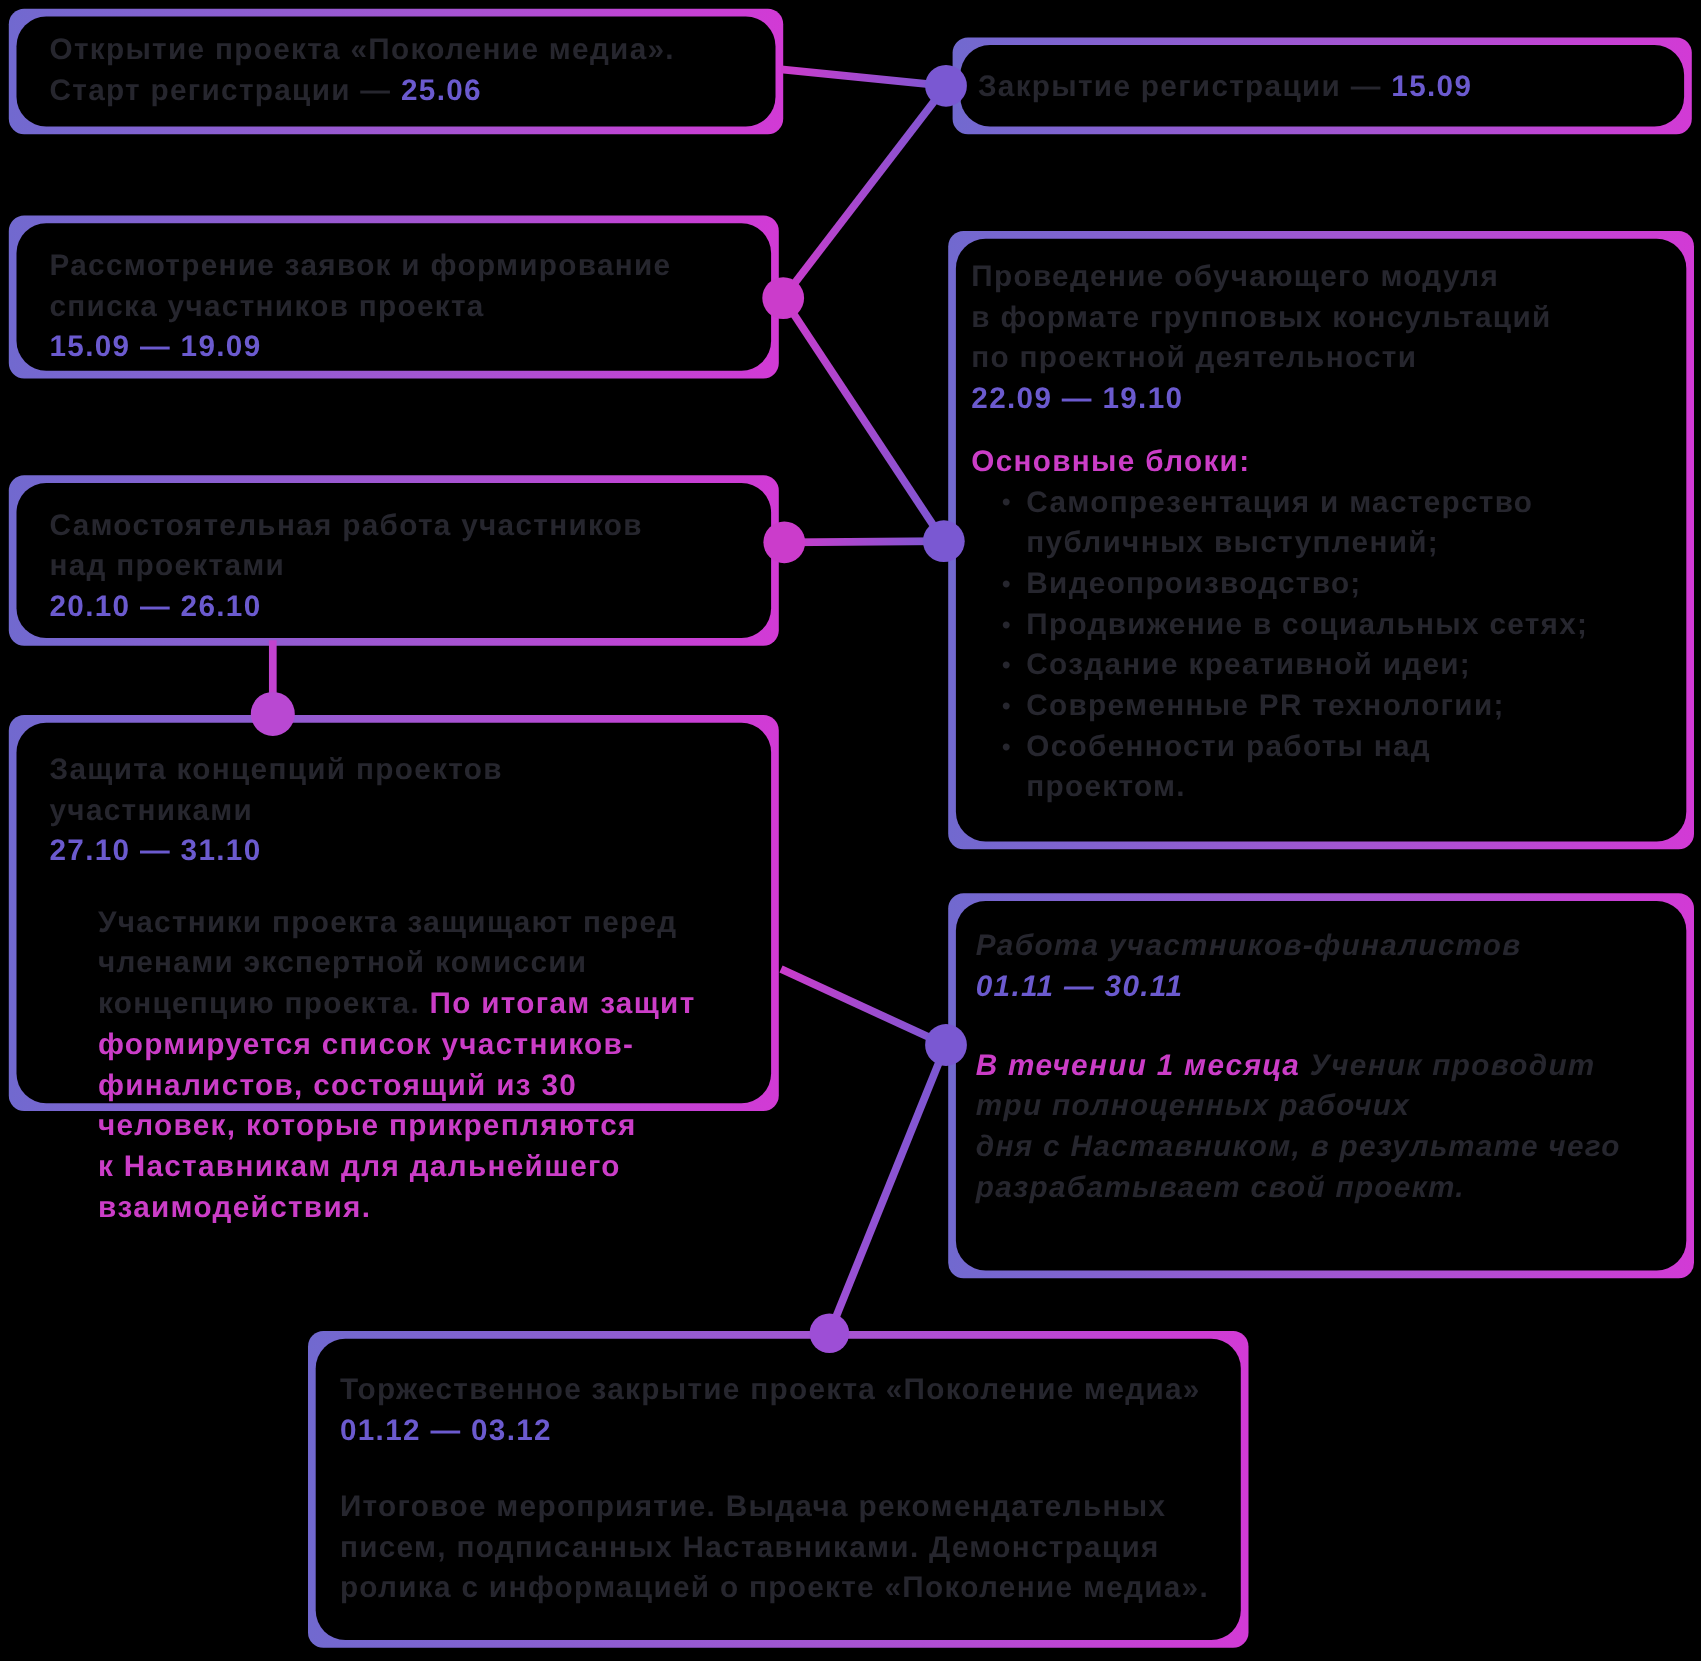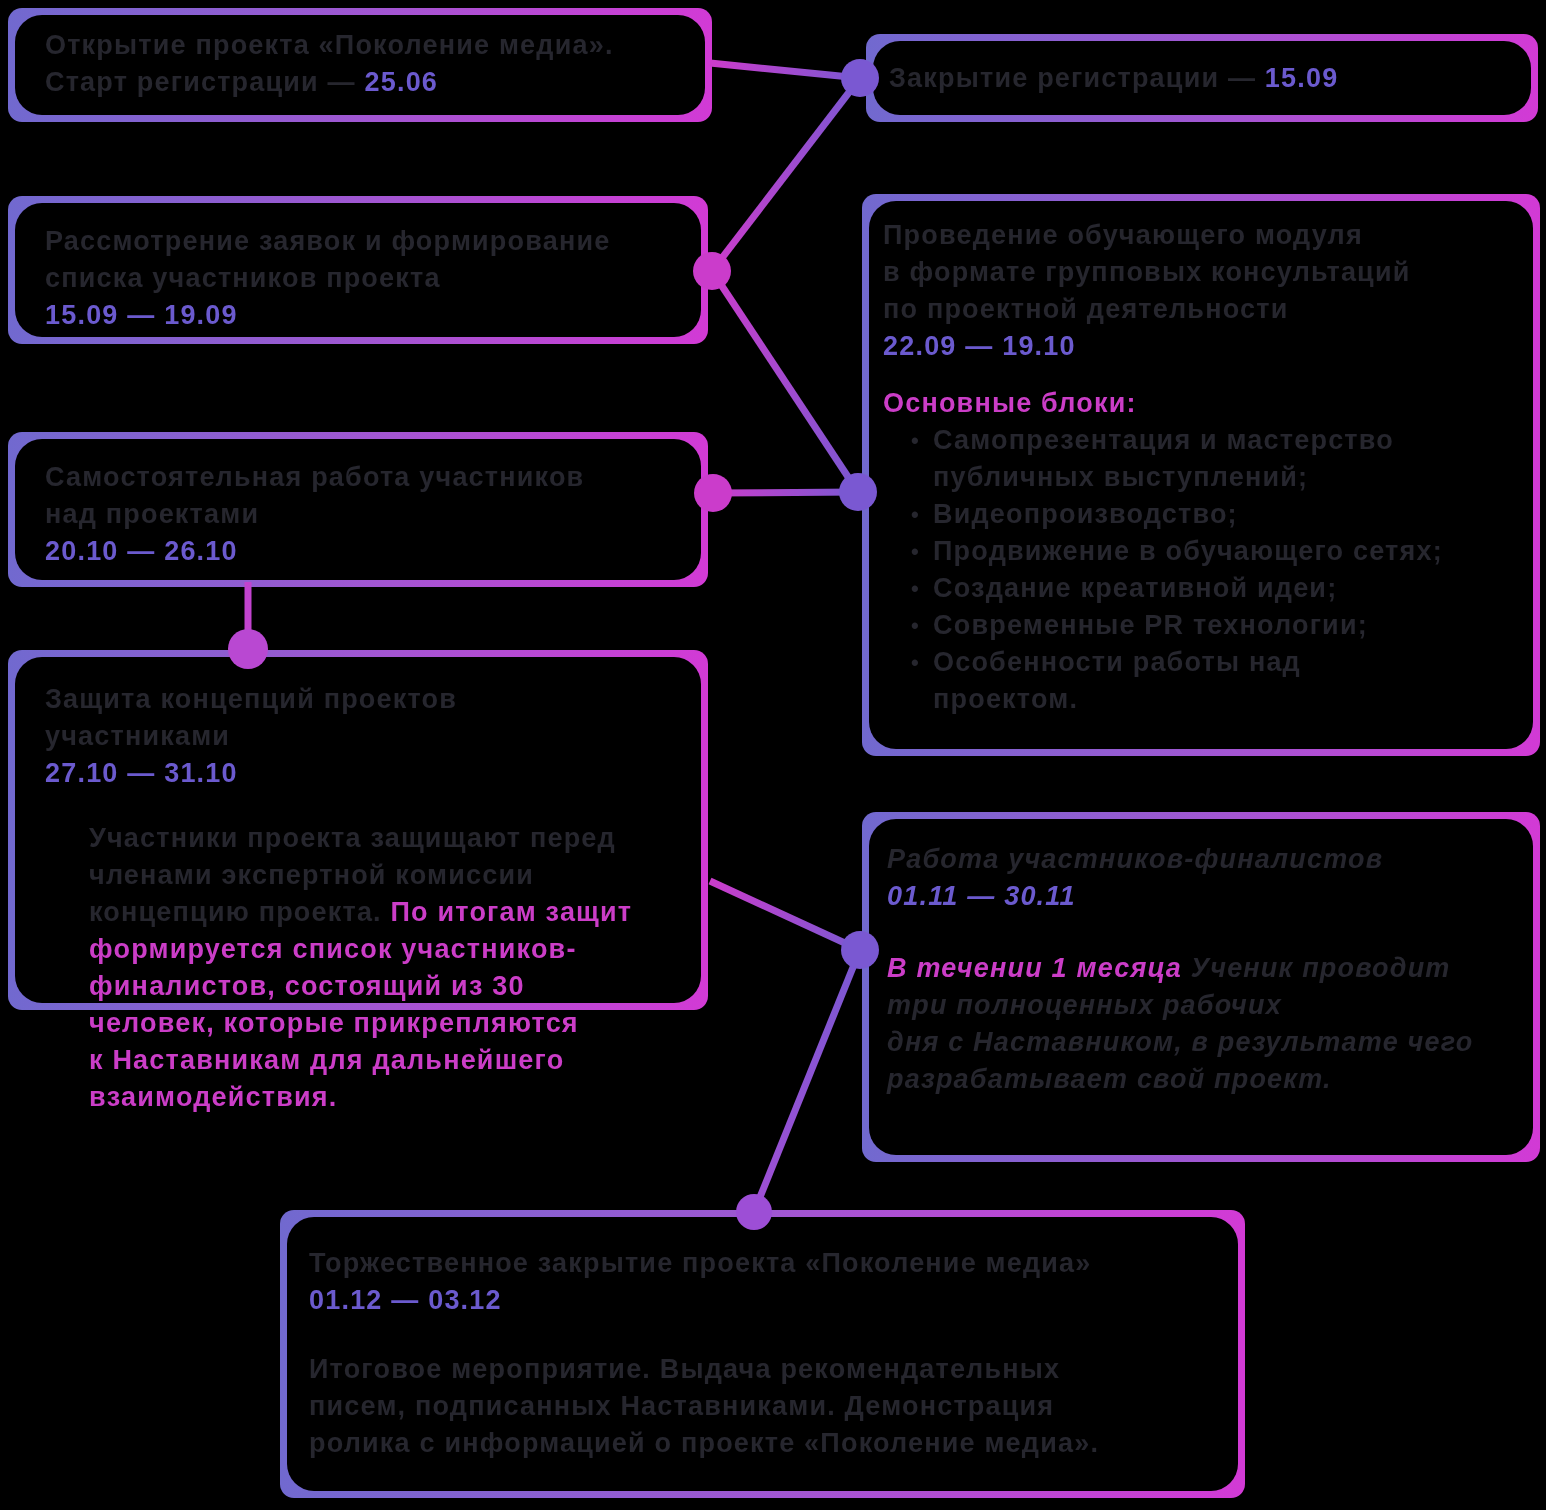--- a/index.html
+++ b/index.html
@@ -90,32 +90,32 @@
   </div>
 
   <div class="gbox" style="left:8px;top:432px;width:700px;height:155px">
     <div class="inner p-box4">
       <div class="line dark">Самостоятельная работа участников</div>
       <div class="line dark">над проектами</div>
       <div class="line date">20.10 — 26.10</div>
     </div>
   </div>
 
-  <div class="gbox" style="left:862px;top:194px;width:678px;height:562px">
+  <div class="gbox" style="left:862px;top:210px;width:678px;height:562px">
     <div class="inner p-box5">
       <div class="line dark">Проведение обучающего модуля</div>
       <div class="line dark">в формате групповых консультаций</div>
       <div class="line dark">по проектной деятельности</div>
       <div class="line date">22.09 — 19.10</div>
       <div class="line pink gap30">Основные блоки:</div>
       <div class="ul">
         <div class="li dark"><span class="bullet">•</span><span>Самопрезентация и мастерство</span></div>
         <div class="li dark"><span>публичных выступлений;</span></div>
         <div class="li dark"><span class="bullet">•</span><span>Видеопроизводство;</span></div>
-        <div class="li dark"><span class="bullet">•</span><span>Продвижение в обучающего сетях;</span></div>
+        <div class="li dark"><span class="bullet">•</span><span>Продвижение в социальных сетях;</span></div>
         <div class="li dark"><span class="bullet">•</span><span>Создание креативной идеи;</span></div>
         <div class="li dark"><span class="bullet">•</span><span>Современные PR технологии;</span></div>
         <div class="li dark"><span class="bullet">•</span><span>Особенности работы над</span></div>
         <div class="li dark"><span>проектом.</span></div>
       </div>
     </div>
   </div>
 
   <div class="gbox" style="left:8px;top:650px;width:700px;height:360px">
     <div class="inner p-box6">
@@ -141,21 +141,21 @@
       <div class="line date">01.11 — 30.11</div>
       <div class="gap35">
         <div class="line"><span class="pink">В течении 1 месяца </span><span class="dark">Ученик проводит</span></div>
         <div class="line dark">три полноценных рабочих</div>
         <div class="line dark">дня с Наставником, в результате чего</div>
         <div class="line dark">разрабатывает свой проект.</div>
       </div>
     </div>
   </div>
 
-  <div class="gbox" style="left:280px;top:1210px;width:965px;height:288px">
+  <div class="gbox" style="left:280px;top:1210px;width:855px;height:288px">
     <div class="inner p-box8">
       <div class="line dark">Торжественное закрытие проекта «Поколение медиа»</div>
       <div class="line date">01.12 — 03.12</div>
       <div class="gap32">
         <div class="line dark">Итоговое мероприятие. Выдача рекомендательных</div>
         <div class="line dark">писем, подписанных Наставниками. Демонстрация</div>
         <div class="line dark">ролика с информацией о проекте «Поколение медиа».</div>
       </div>
     </div>
   </div>

